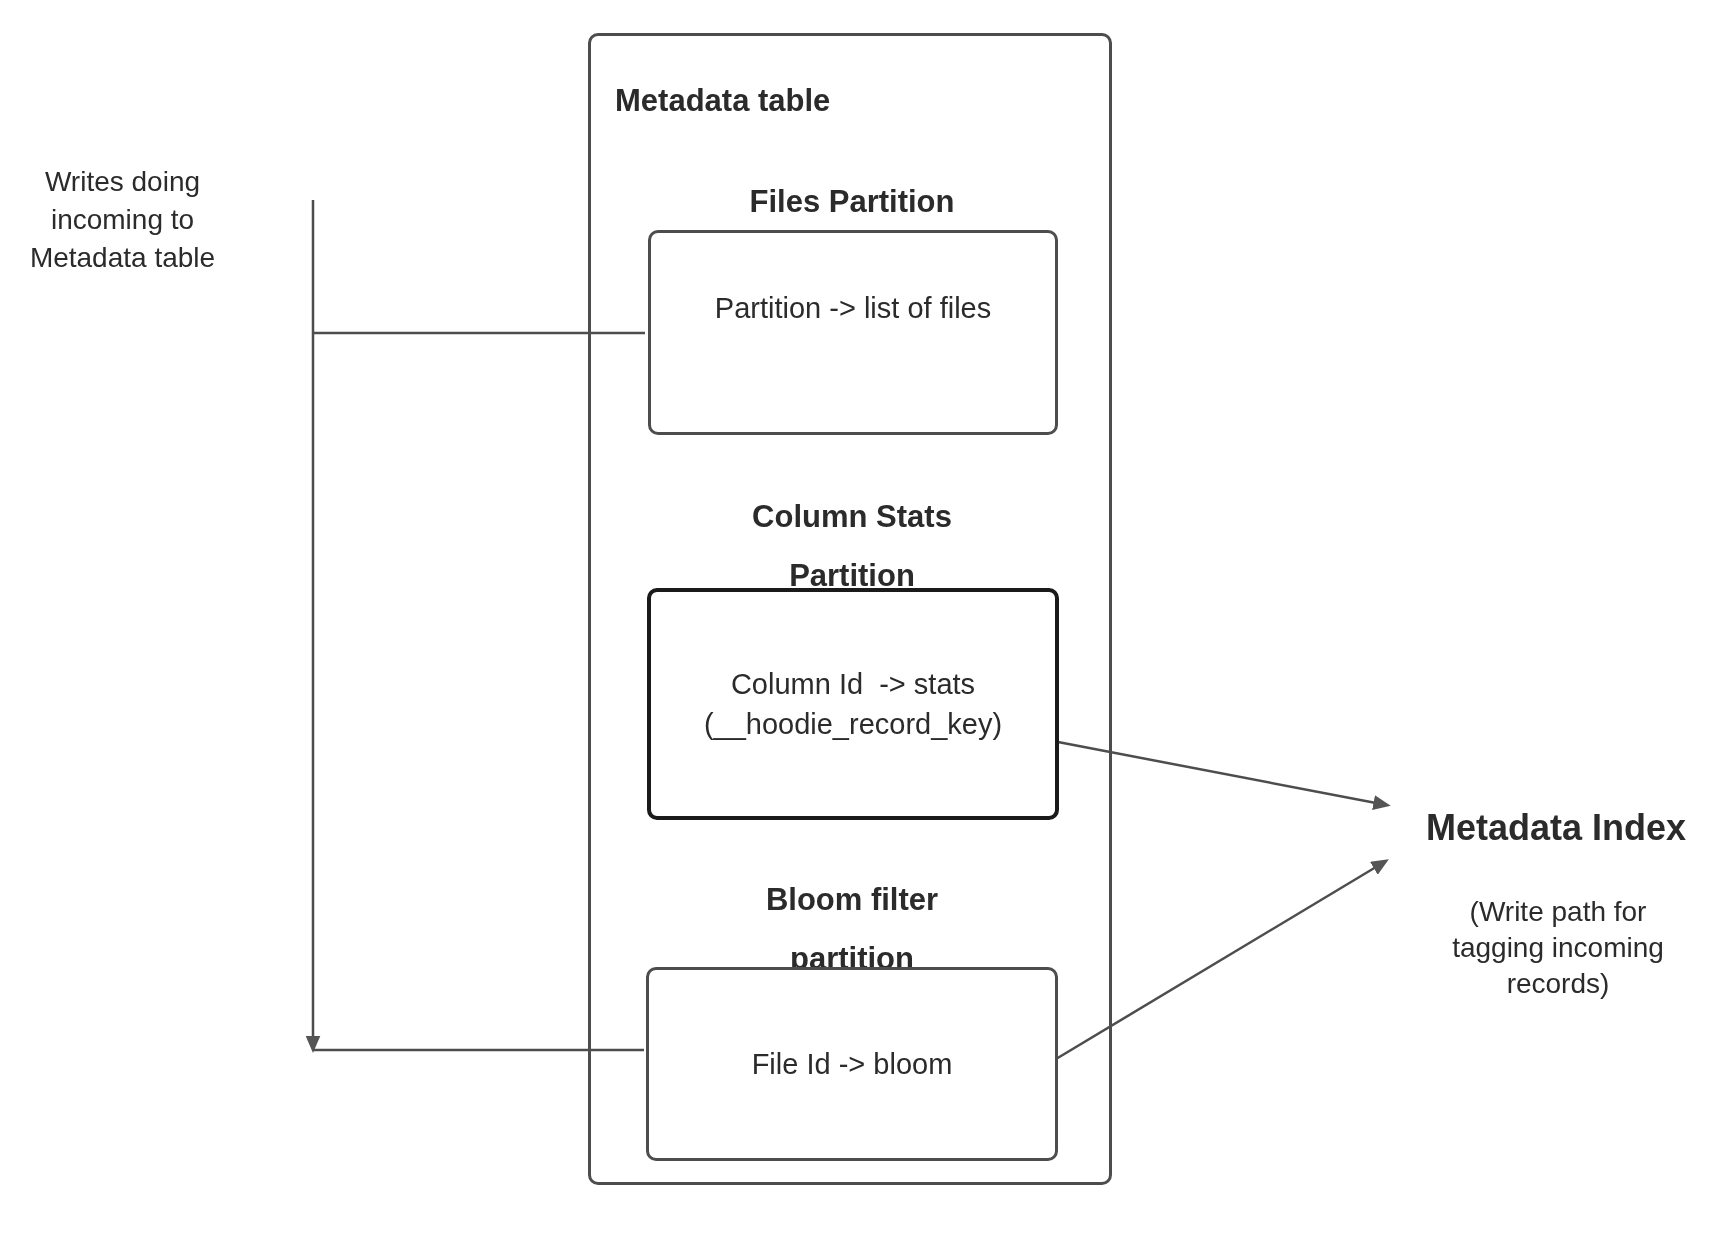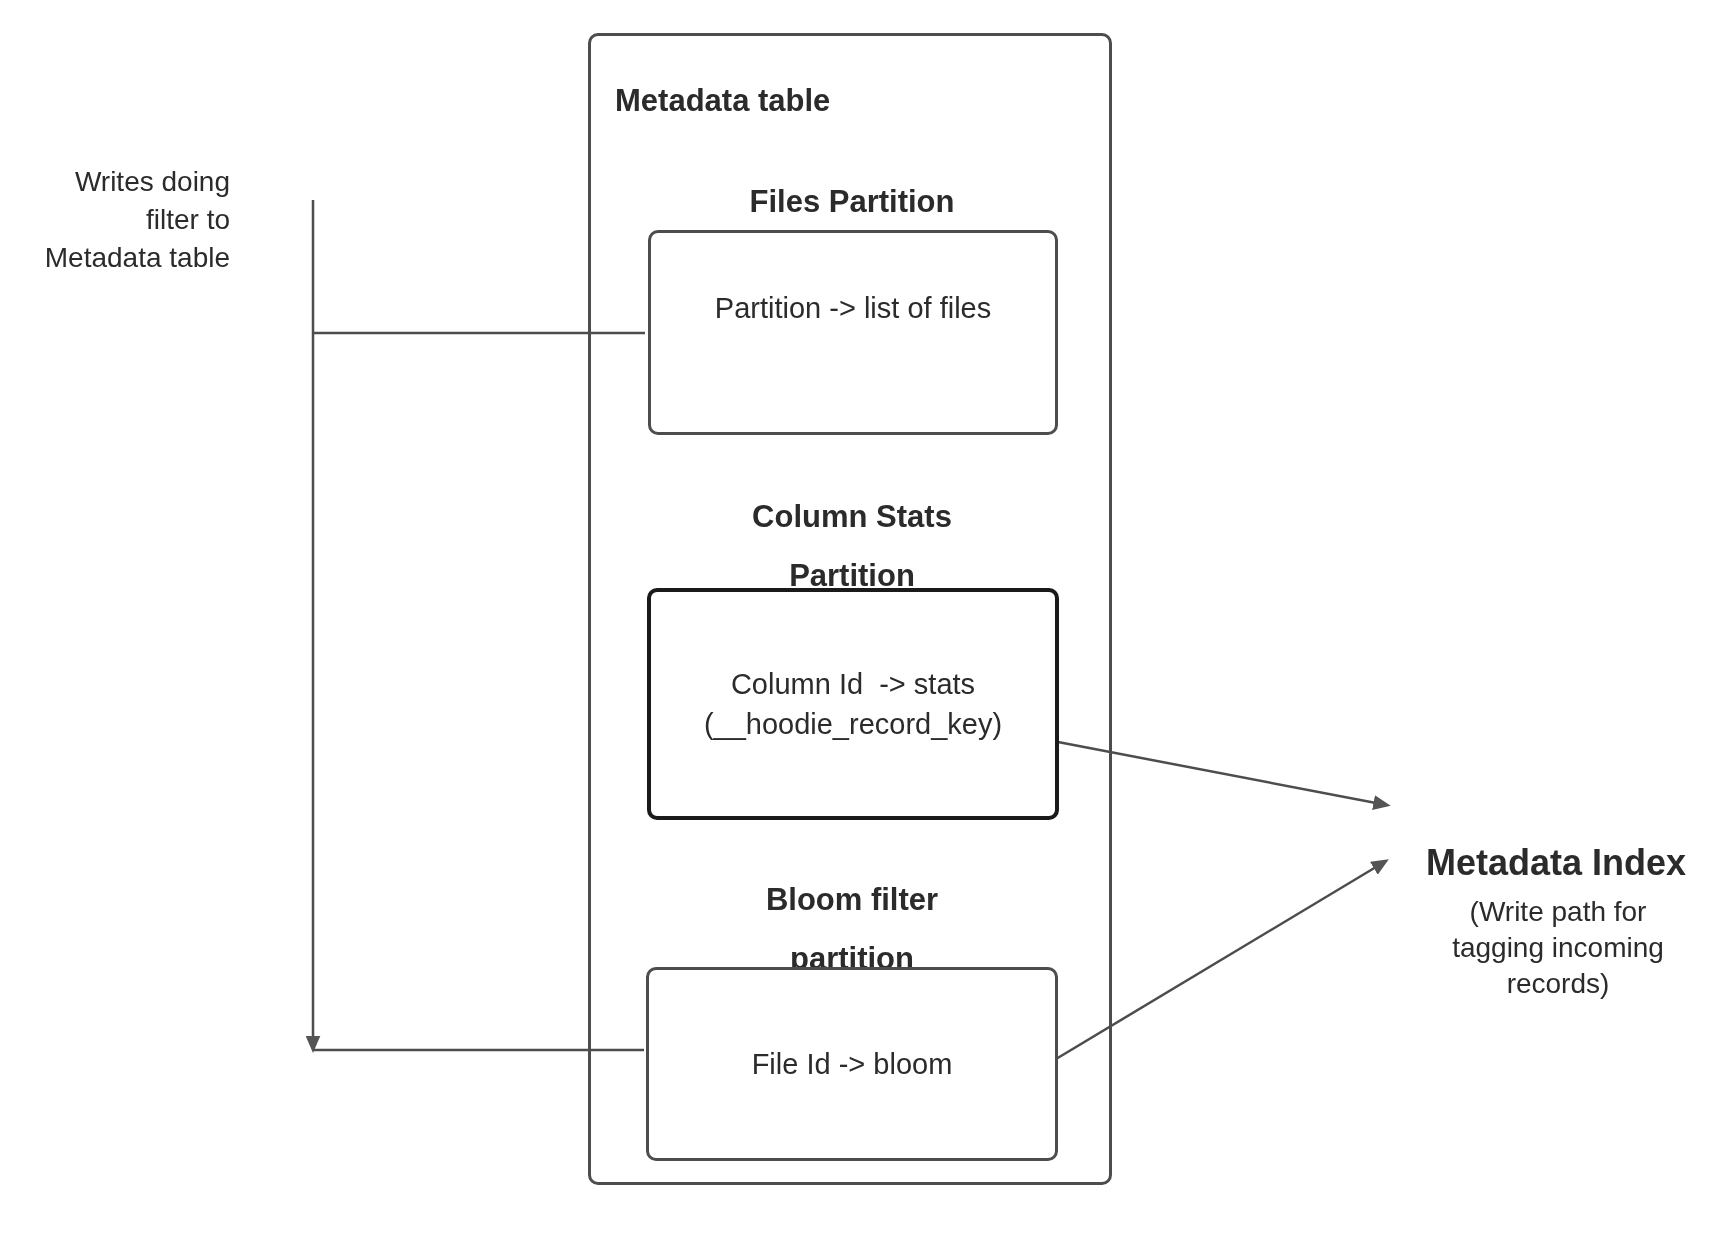--- a/index.html
+++ b/index.html
@@ -8,39 +8,39 @@
     --emph:#1a1a1a;
     --text:#2b2b2b;
     --bg:#ffffff;
   }
   html,body{margin:0;padding:0;}
   body{background:var(--bg);font-family:"Liberation Sans","DejaVu Sans",sans-serif;color:var(--text);}
   .canvas{position:relative;width:1718px;height:1244px;background:var(--bg);overflow:hidden;}
   .abs{position:absolute;}
   svg.connectors{position:absolute;left:0;top:0;width:1718px;height:1244px;pointer-events:none;}
 
-  .left-note{left:15px;top:163px;width:215px;text-align:right;font-size:28px;line-height:38px;}
+  .left-note{left:15px;top:163px;width:215px;text-align:center;font-size:28px;line-height:38px;}
   .left-note span{display:block;white-space:pre-wrap;}
 
   .outer-box{left:588px;top:33px;width:524px;height:1152px;border:3px solid var(--border);
              border-radius:10px;box-sizing:border-box;}
   .container-title{left:24px;top:47px;font-size:31px;font-weight:bold;white-space:pre-wrap;}
 
   .section-heading{width:414px;left:54px;text-align:center;font-size:31px;font-weight:bold;line-height:42px;}
   .section-heading span{display:block;white-space:pre-wrap;margin-top:17px;}
 
   .part-box{box-sizing:border-box;border:3px solid var(--border);border-radius:10px;background:var(--bg);
             display:flex;flex-direction:column;align-items:center;justify-content:center;
             font-size:29px;line-height:40px;text-align:center;}
   .part-box span{display:block;white-space:pre-wrap;}
   .files-box{left:57px;top:194px;width:410px;height:205px;padding-bottom:50px;}
   .column-box{left:56px;top:552px;width:412px;height:232px;border:4px solid var(--emph);}
   .bloom-box{left:55px;top:931px;width:412px;height:194px;text-align:right;}
 
-  .index-title{left:1400px;top:806px;width:312px;text-align:center;font-size:36px;font-weight:bold;line-height:44px;white-space:pre-wrap;margin-top:35px;}
+  .index-title{left:1400px;top:806px;width:312px;text-align:center;font-size:36px;font-weight:bold;line-height:44px;white-space:pre-wrap;}
   .index-note{left:1412px;top:894px;width:292px;text-align:center;font-size:28px;line-height:36px;}
   .index-note span{display:block;white-space:pre-wrap;}
 </style>
 </head>
 <body>
 
 <div class="canvas">
 
   <svg class="connectors" viewBox="0 0 1718 1244" xmlns="http://www.w3.org/2000/svg">
     <defs>
@@ -50,21 +50,21 @@
     </defs>
     <path d="M 313 200 L 313 1038" stroke="#4d4d4d" stroke-width="2.5" fill="none" marker-end="url(#arrowhead)"></path>
     <path d="M 313 333 L 645 333" stroke="#4d4d4d" stroke-width="2.5" fill="none"></path>
     <path d="M 313 1050 L 644 1050" stroke="#4d4d4d" stroke-width="2.5" fill="none"></path>
     <path d="M 1058 742 L 1376 803" stroke="#4d4d4d" stroke-width="2.5" fill="none" marker-end="url(#arrowhead)"></path>
     <path d="M 1056 1059 L 1376 867" stroke="#4d4d4d" stroke-width="2.5" fill="none" marker-end="url(#arrowhead)"></path>
   </svg>
 
   <div class="abs left-note">
     <span>Writes doing</span>
-    <span>filter to</span>
+    <span>incoming to</span>
     <span>Metadata table</span>
   </div>
 
   <div class="abs outer-box">
     <div class="abs container-title">Metadata table</div>
 
     <div class="abs section-heading" style="top:128px;">
       <span>Files Partition</span>
     </div>
     <div class="abs section-heading" style="top:443px;">

